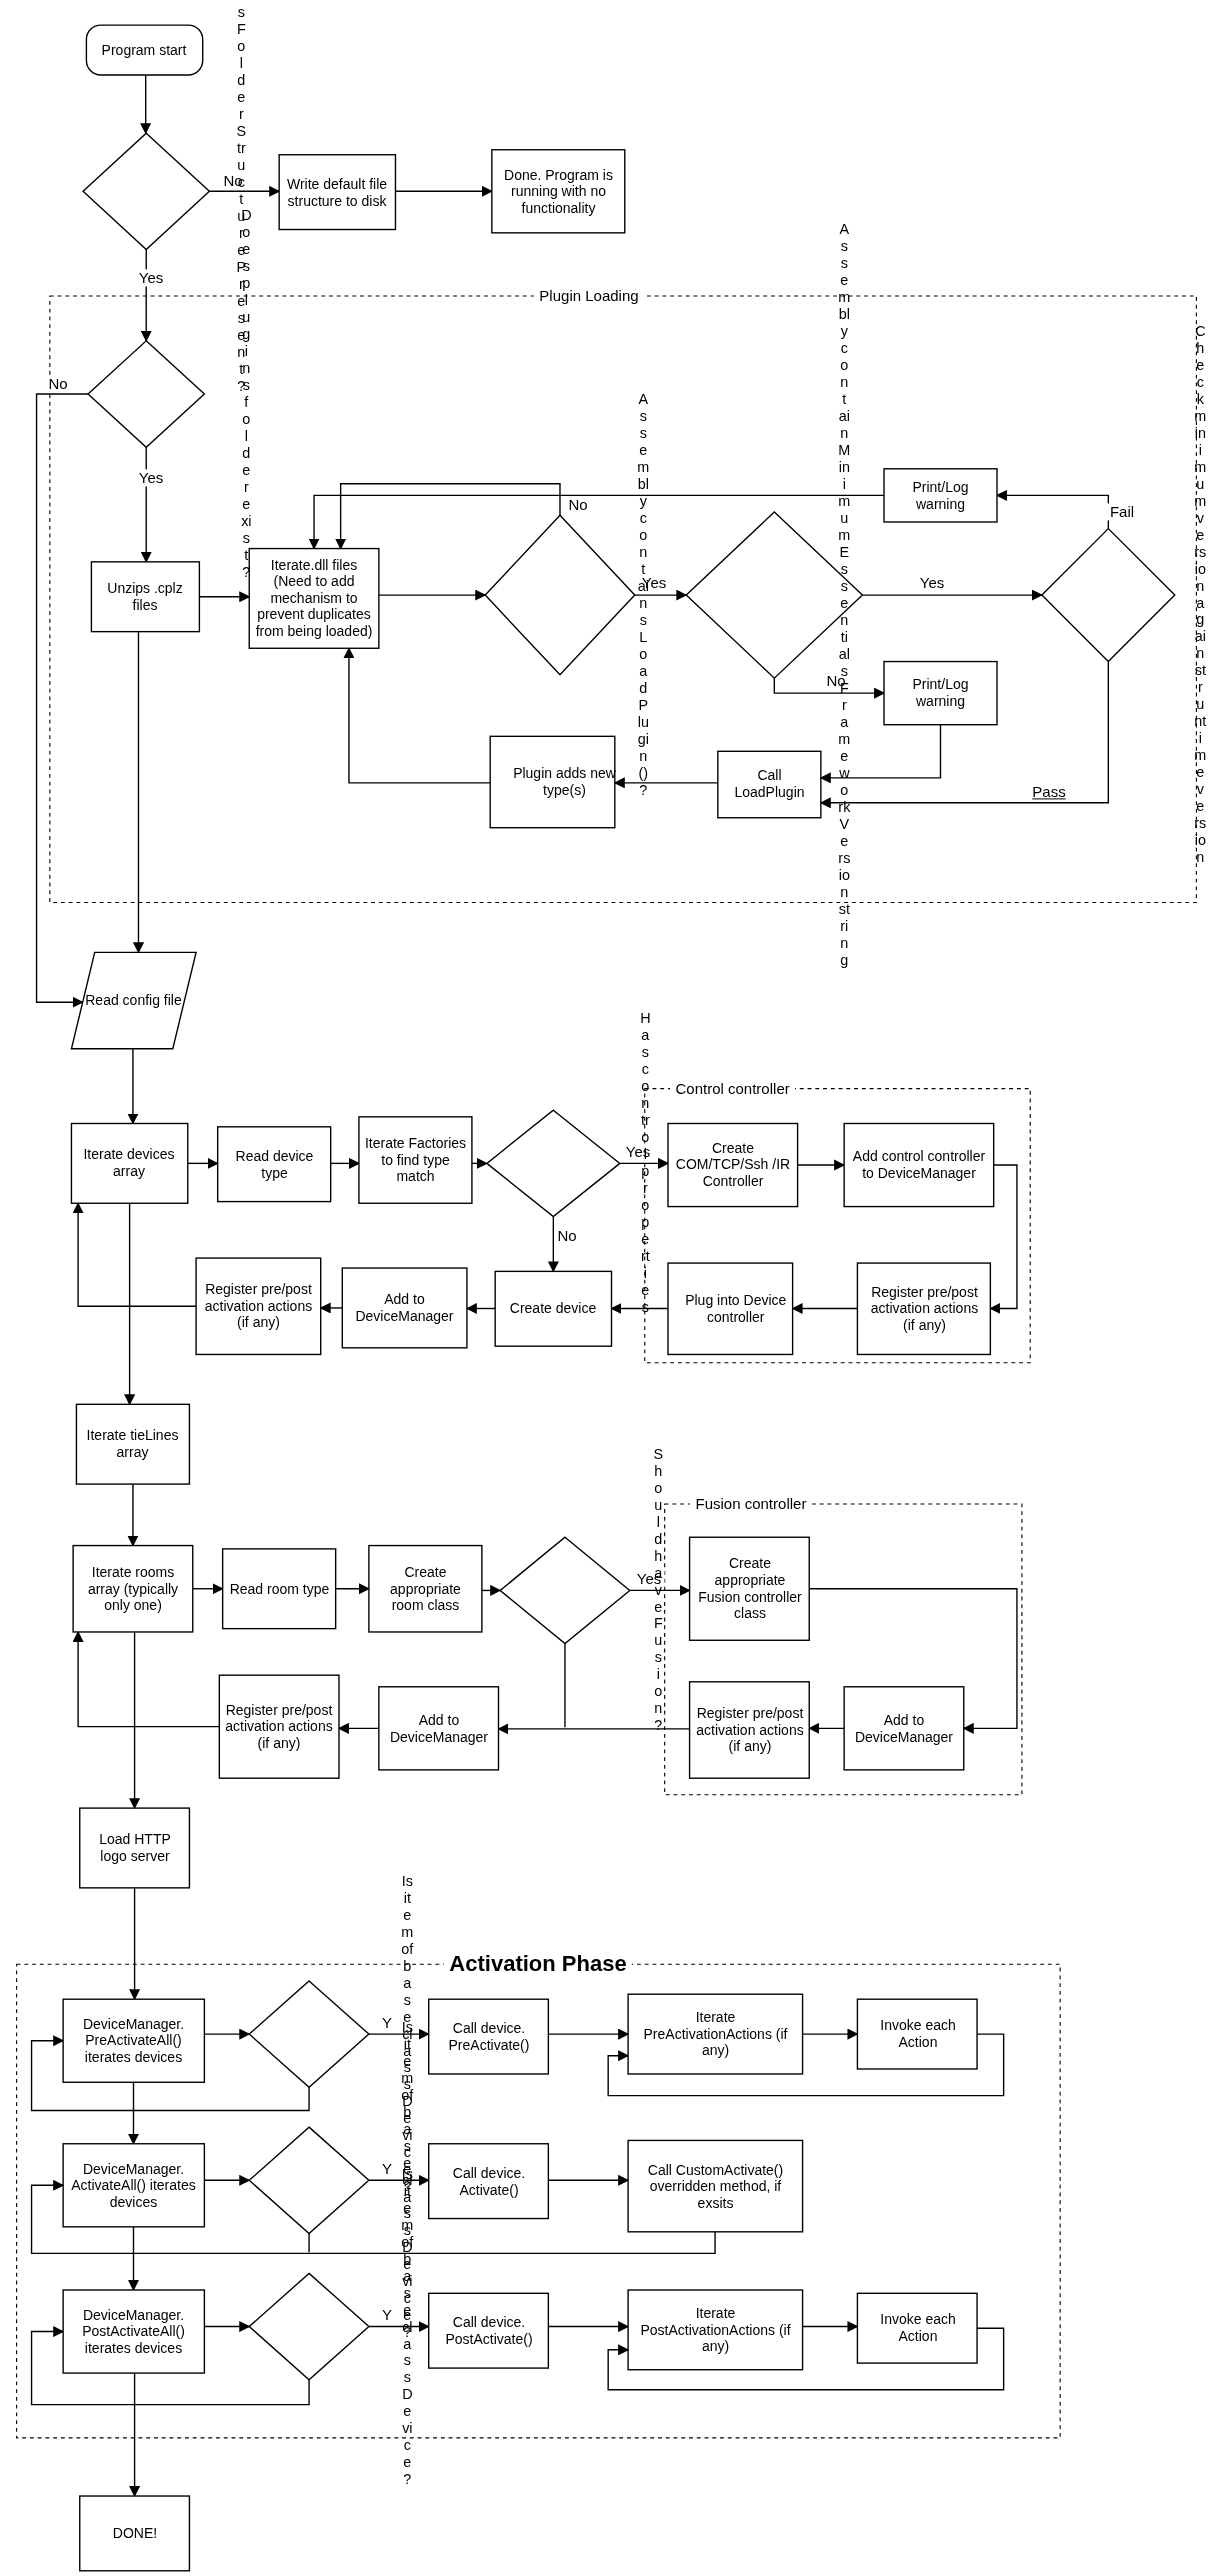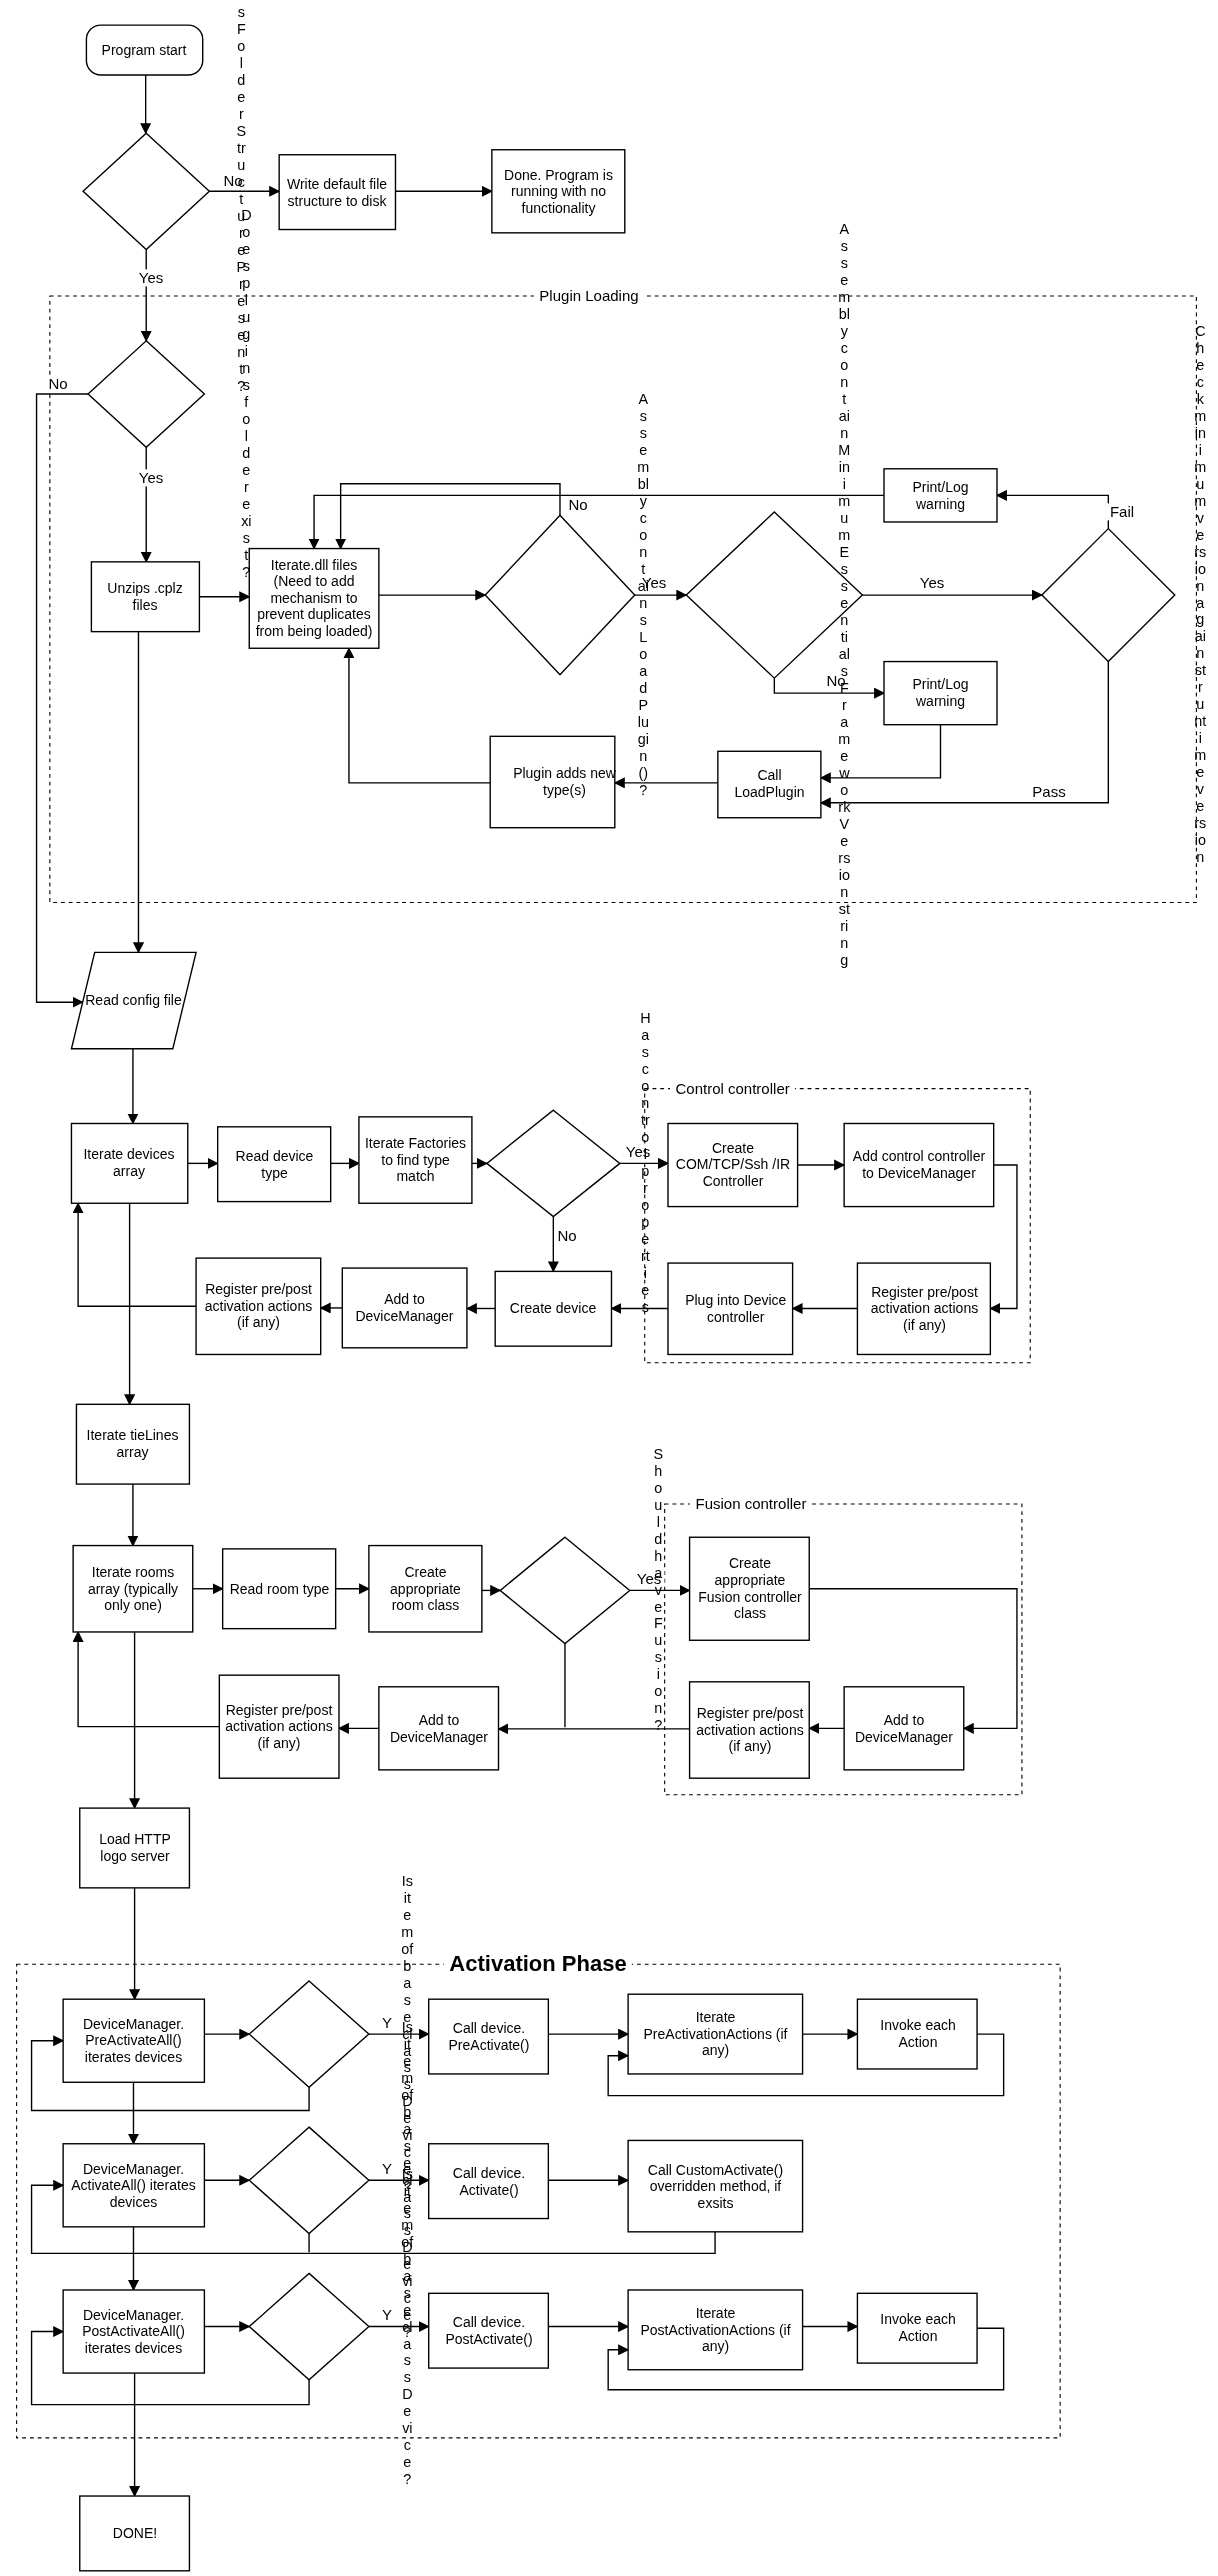--- a/index.html
+++ b/index.html
@@ -165,21 +165,21 @@
       <div class="container-label center emphasis" style="top: 1964px; left: 538px;">Activation Phase</div>
       <div class="edge-label" style="left: 233px; top: 181px;">No</div>
       <div class="edge-label" style="left: 151px; top: 278px;">Yes</div>
       <div class="edge-label" style="left: 58px; top: 384px;">No</div>
       <div class="edge-label" style="left: 151px; top: 478px;">Yes</div>
       <div class="edge-label" style="left: 654px; top: 583px;">Yes</div>
       <div class="edge-label" style="left: 932px; top: 583px;">Yes</div>
       <div class="edge-label" style="left: 1122px; top: 512px;">Fail</div>
       <div class="edge-label" style="left: 578px; top: 505px;">No</div>
       <div class="edge-label" style="left: 836px; top: 681px;">No</div>
-      <div class="edge-label" style="left: 1049px; top: 792px;">Pass</div>
+      <div class="edge-label" style="left: 1049px; top: 792px; text-decoration: underline;">Pass</div>
       <div class="edge-label" style="left: 638px; top: 1152px;">Yes</div>
       <div class="edge-label" style="left: 567px; top: 1236px;">No</div>
       <div class="edge-label" style="left: 649px; top: 1579px;">Yes</div>
       <div class="edge-label" style="left: 387px; top: 2023px;">Y</div>
       <div class="edge-label" style="left: 387px; top: 2169px;">Y</div>
       <div class="edge-label" style="left: 387px; top: 2315px;">Y</div>
       <div class="node-label" style="left: 86px; top: 25px; width: 116px; height: 50px;">Program start</div>
       <div class="node-label diamond" style="left: 83px; top: 133px; width: 126px; height: 116px;">Is Folder Structure Present?</div>
       <div class="node-label" style="left: 279px; top: 155px; width: 116px; height: 75px;">Write default file structure to disk</div>
       <div class="node-label" style="left: 492px; top: 150px; width: 133px; height: 83px;">Done. Program is running with no functionality</div>

